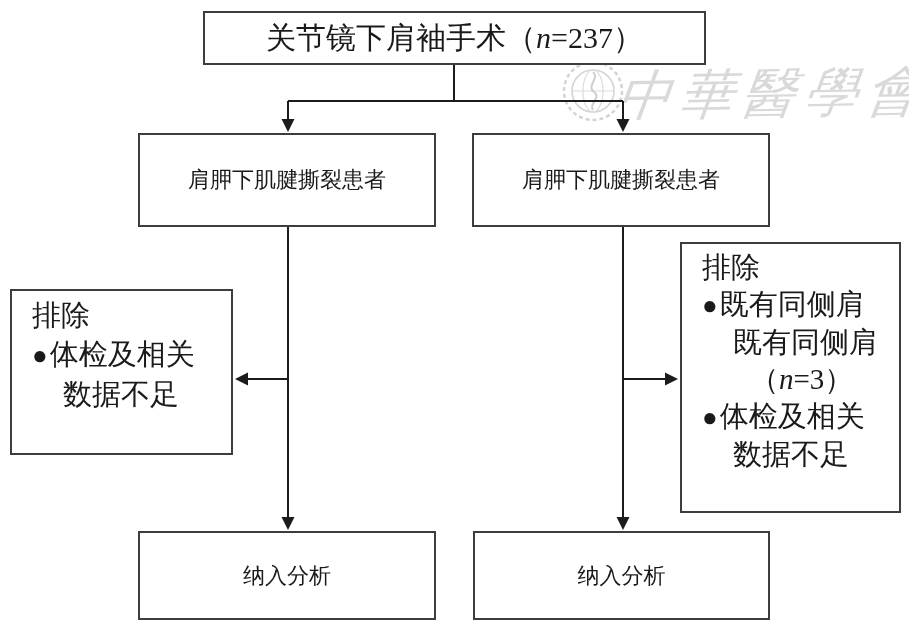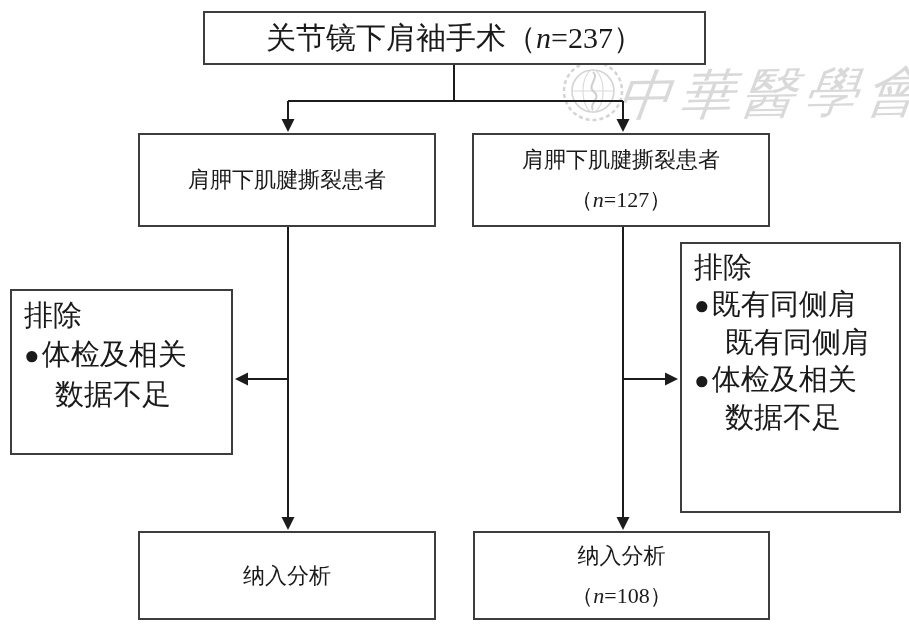--- a/index.html
+++ b/index.html
@@ -54,21 +54,21 @@
   #box-top      { left: 203px; top: 11px;  width: 503px; height: 54px; }
   #box-mid-l    { left: 138px; top: 133px; width: 298px; height: 94px; }
   #box-mid-r    { left: 472px; top: 133px; width: 298px; height: 94px; }
   #box-excl-l   { left: 10px;  top: 289px; width: 223px; height: 166px; }
   #box-excl-r   { left: 680px; top: 242px; width: 221px; height: 271px; }
   #box-result-l { left: 138px; top: 531px; width: 298px; height: 89px; }
   #box-result-r { left: 473px; top: 531px; width: 297px; height: 89px; }
 
   .excl {
     font-size: 29px;
-    padding: 5px 4px 0 12px;
+    padding: 5px 4px 0 20px;
   }
   #box-excl-l .excl-line { line-height: 39px; }
   #box-excl-r .excl-line { line-height: 37px; }
   .excl-line { white-space: nowrap; }
   .bullet { font-size: 26px; margin-right: 2px; }
   .indent1 { padding-left: 31px; }
   .indent2 { padding-left: 48px; }
 </style>
 </head>
 <body>
@@ -112,53 +112,50 @@
       <span>关节镜下肩袖手术</span><span>（</span><span class="nvar">n</span><span>=237）</span>
     </div>
   </div>
 
   <div class="box centered" id="box-mid-l">
     <div class="big-text">肩胛下肌腱撕裂患者</div>
   </div>
 
   <div class="box centered" id="box-mid-r">
     <div class="big-text">肩胛下肌腱撕裂患者</div>
-    <div class="big-text">
-      <span>（</span><span class="nvar">n</span><span>=127）</span>
-    </div>
   </div>
 
   <div class="box" id="box-excl-l">
     <div class="excl">
       <div class="excl-line">排除</div>
       <div class="excl-line">
         <span class="bullet">●</span><span>体检及相关</span>
       </div>
       <div class="excl-line indent1">数据不足</div>
     </div>
   </div>
 
   <div class="box" id="box-excl-r">
     <div class="excl">
       <div class="excl-line">排除</div>
       <div class="excl-line">
         <span class="bullet">●</span><span>既有同侧肩</span>
       </div>
       <div class="excl-line indent1">既有同侧肩</div>
+      <div class="excl-line indent2">
+        <span>（</span><span class="nvar">n</span><span>=3）</span>
+      </div>
       <div class="excl-line">
         <span class="bullet">●</span><span>体检及相关</span>
       </div>
       <div class="excl-line indent1">数据不足</div>
     </div>
   </div>
 
   <div class="box centered" id="box-result-l">
     <div class="big-text">纳入分析</div>
   </div>
 
   <div class="box centered" id="box-result-r">
     <div class="big-text">纳入分析</div>
-    <div class="big-text">
-      <span>（</span><span class="nvar">n</span><span>=108）</span>
-    </div>
   </div>
 
 </div>
 
 </body></html>

